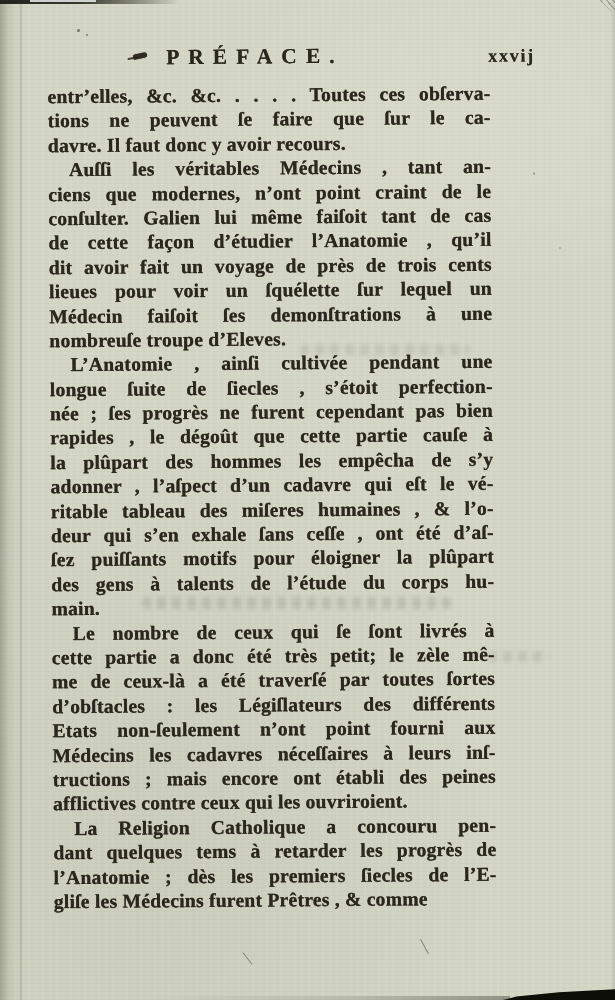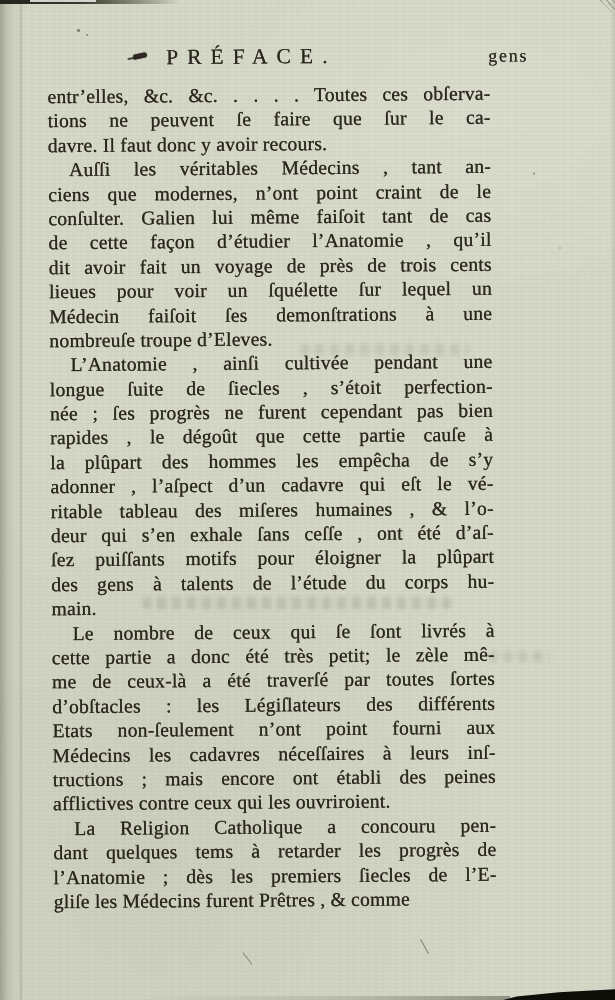--- a/index.html
+++ b/index.html
@@ -12,20 +12,21 @@
     width:615px;height:1000px;position:relative;overflow:hidden;
     background:var(--paper);
     font-family:"Liberation Serif","DejaVu Serif",serif;
   }
   .page{
     position:absolute;inset:0;
     background:
       radial-gradient(ellipse 420px 260px at 78% 12%, rgba(255,255,255,0.10), transparent 70%),
       radial-gradient(ellipse 500px 600px at 25% 85%, rgba(118,124,100,0.10), transparent 75%),
       linear-gradient(var(--paper),var(--paper));
+    font-weight: bold;
   }
   .texture{
     position:absolute;inset:0;pointer-events:none;
     background:
       repeating-linear-gradient(0deg, rgba(108,114,92,0.045) 0 1px, transparent 1px 4px),
       repeating-linear-gradient(90deg, rgba(255,255,255,0.05) 0 2px, transparent 2px 7px);
   }
   .gutter{
     position:absolute;left:0;top:0;bottom:0;width:34px;
     background:linear-gradient(to right,
@@ -127,21 +128,21 @@
   <div class="speck" style="left:86px;top:34px;width:2px;height:2px;"></div>
   <div class="speck" style="left:533px;top:172px;width:2px;height:3px;opacity:.7;"></div>
   <div class="speck" style="left:559px;top:247px;width:2px;height:2px;opacity:.5;"></div>
   <div class="hairline" style="left:240px;top:958px;width:15px;transform:rotate(52deg);"></div>
   <div class="hairline" style="left:416px;top:946px;width:17px;transform:rotate(62deg);"></div>
 
   <div class="content">
     <div class="header-row">
       <span class="margin-dash"></span>
       <span class="title">PRÉFACE.</span>
-      <span class="pagenum">gens</span>
+      <span class="pagenum">xxvij</span>
     </div>
     <div class="text-block" id="text-block">
         <div class="para">
           <div class="line">entr’elles, &amp;c. &amp;c. . . . . Toutes ces obſerva-</div>
           <div class="line">tions ne peuvent ſe faire que ſur le ca-</div>
           <div class="line plast">davre. Il faut donc y avoir recours.</div>
         </div>
         <div class="para">
           <div class="line indent">Auſſi les véritables Médecins , tant an-</div>
           <div class="line">ciens que modernes, n’ont point craint de le</div>

